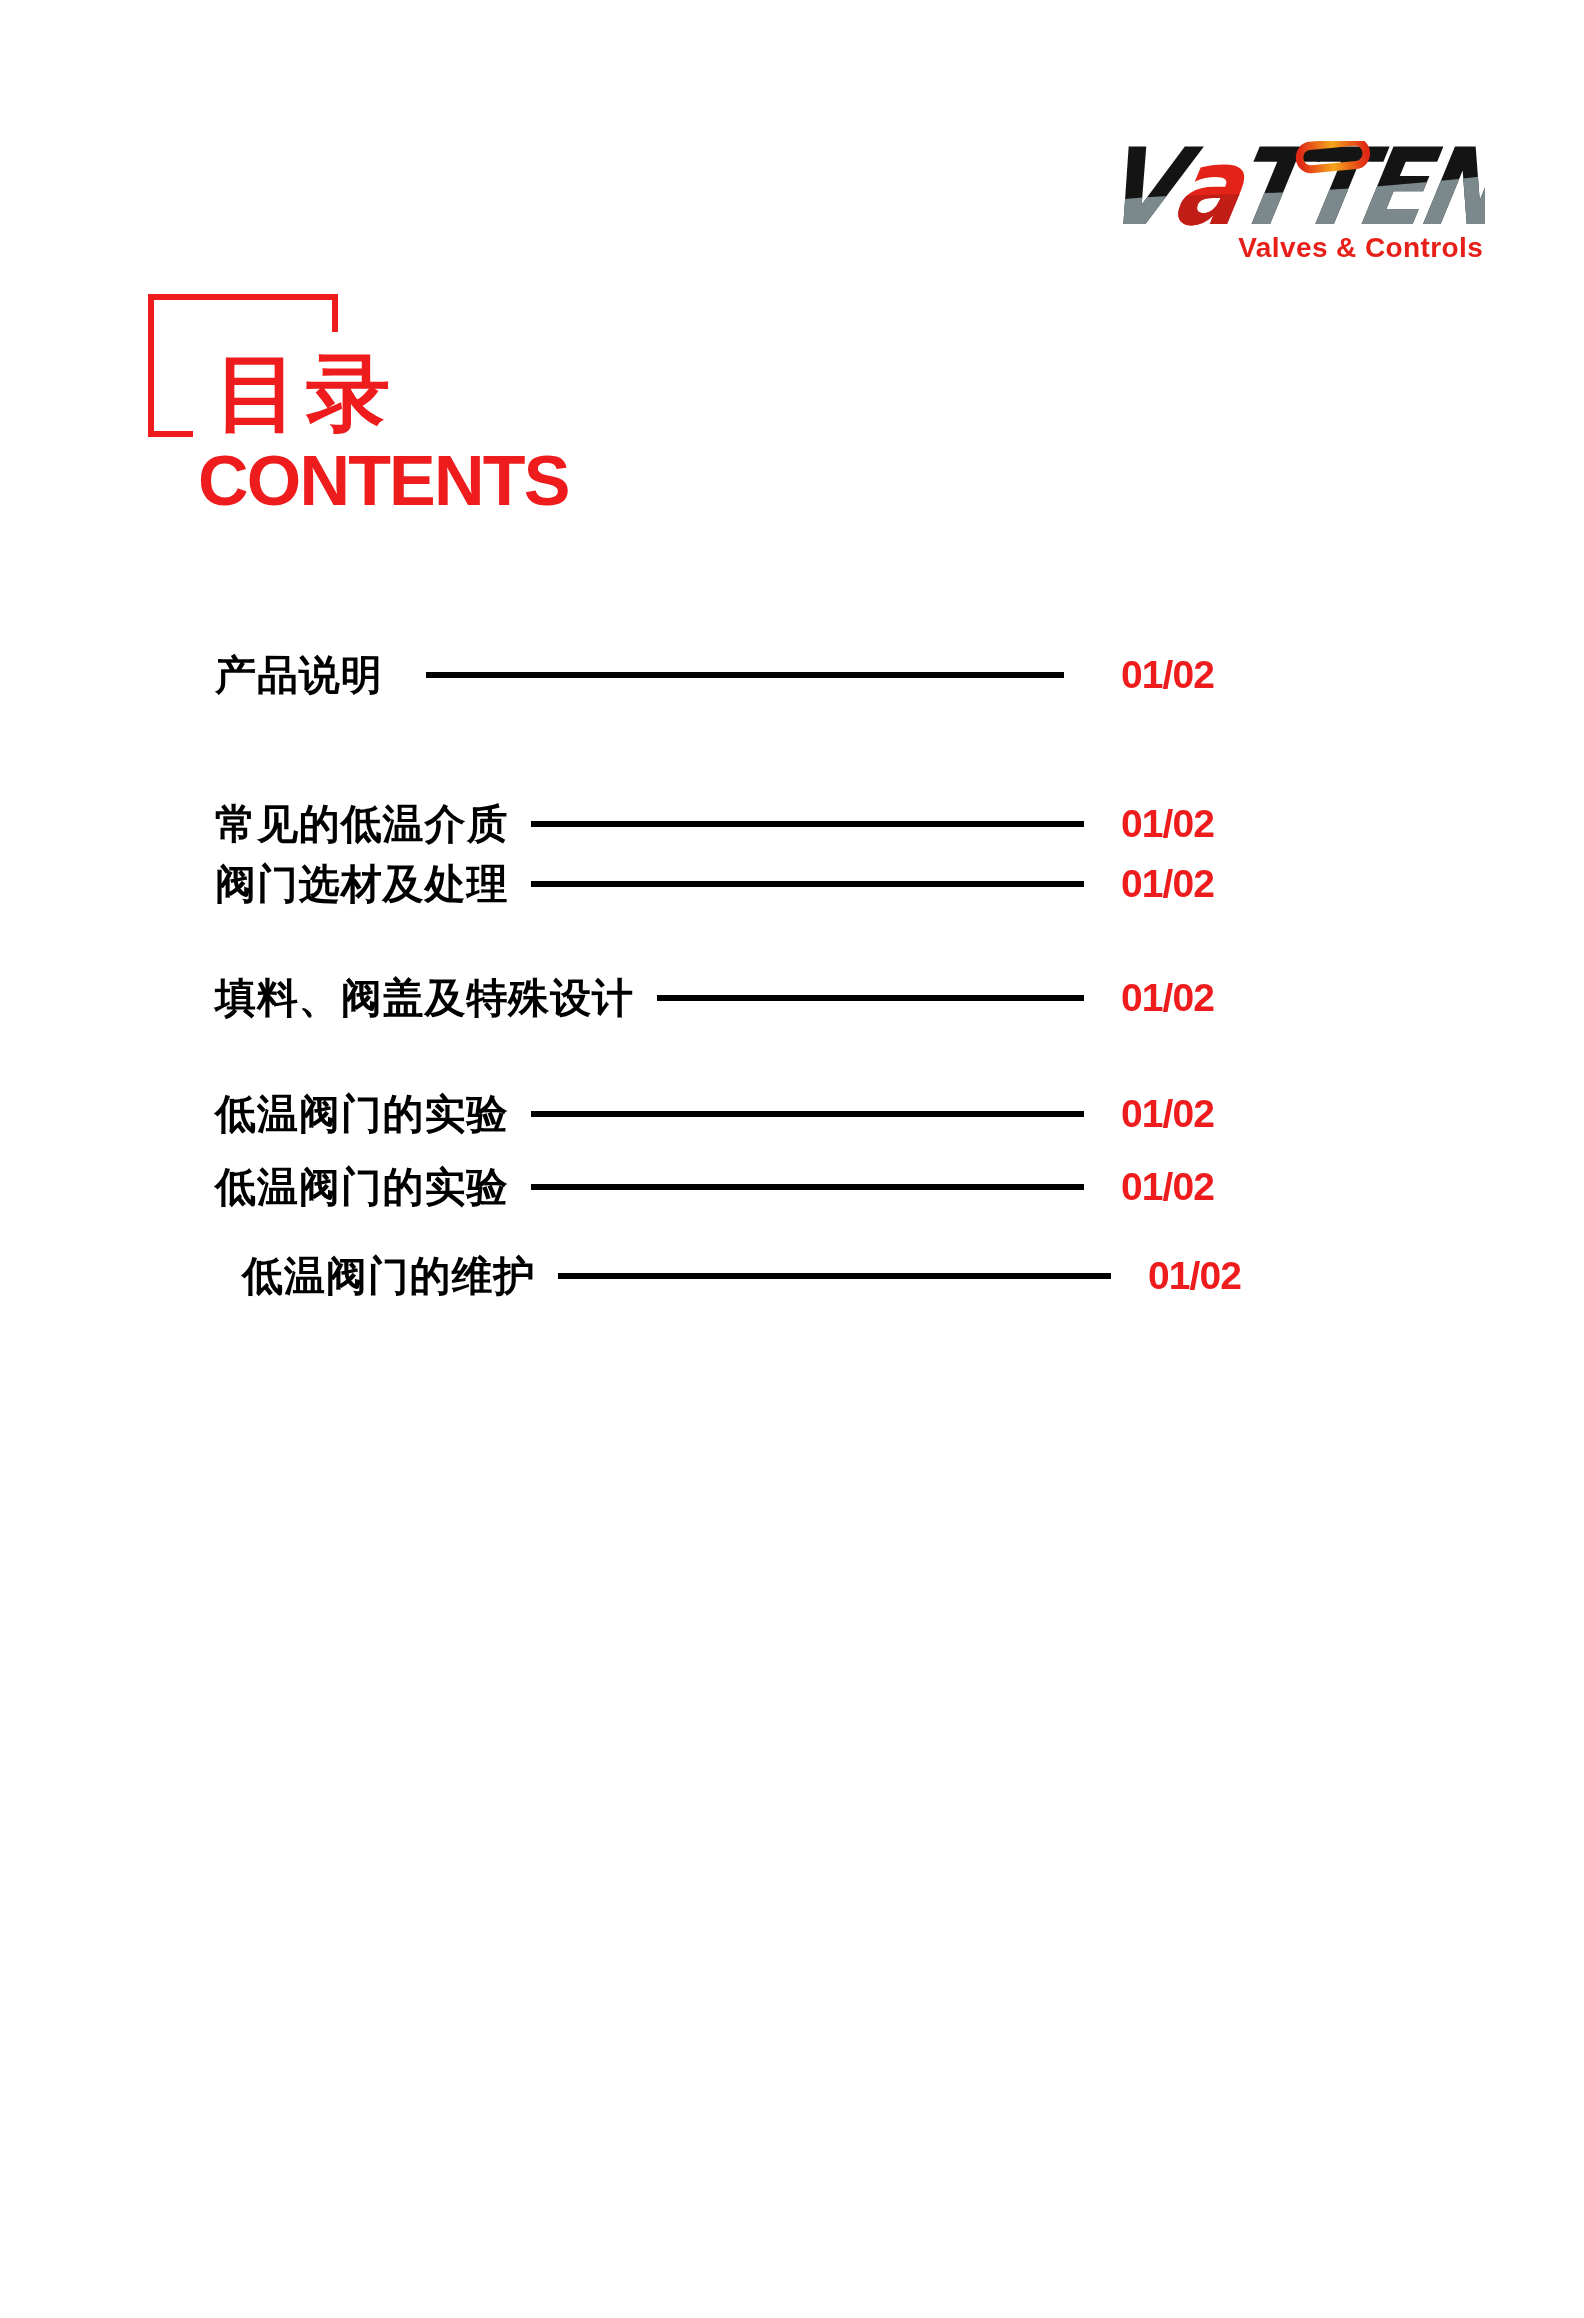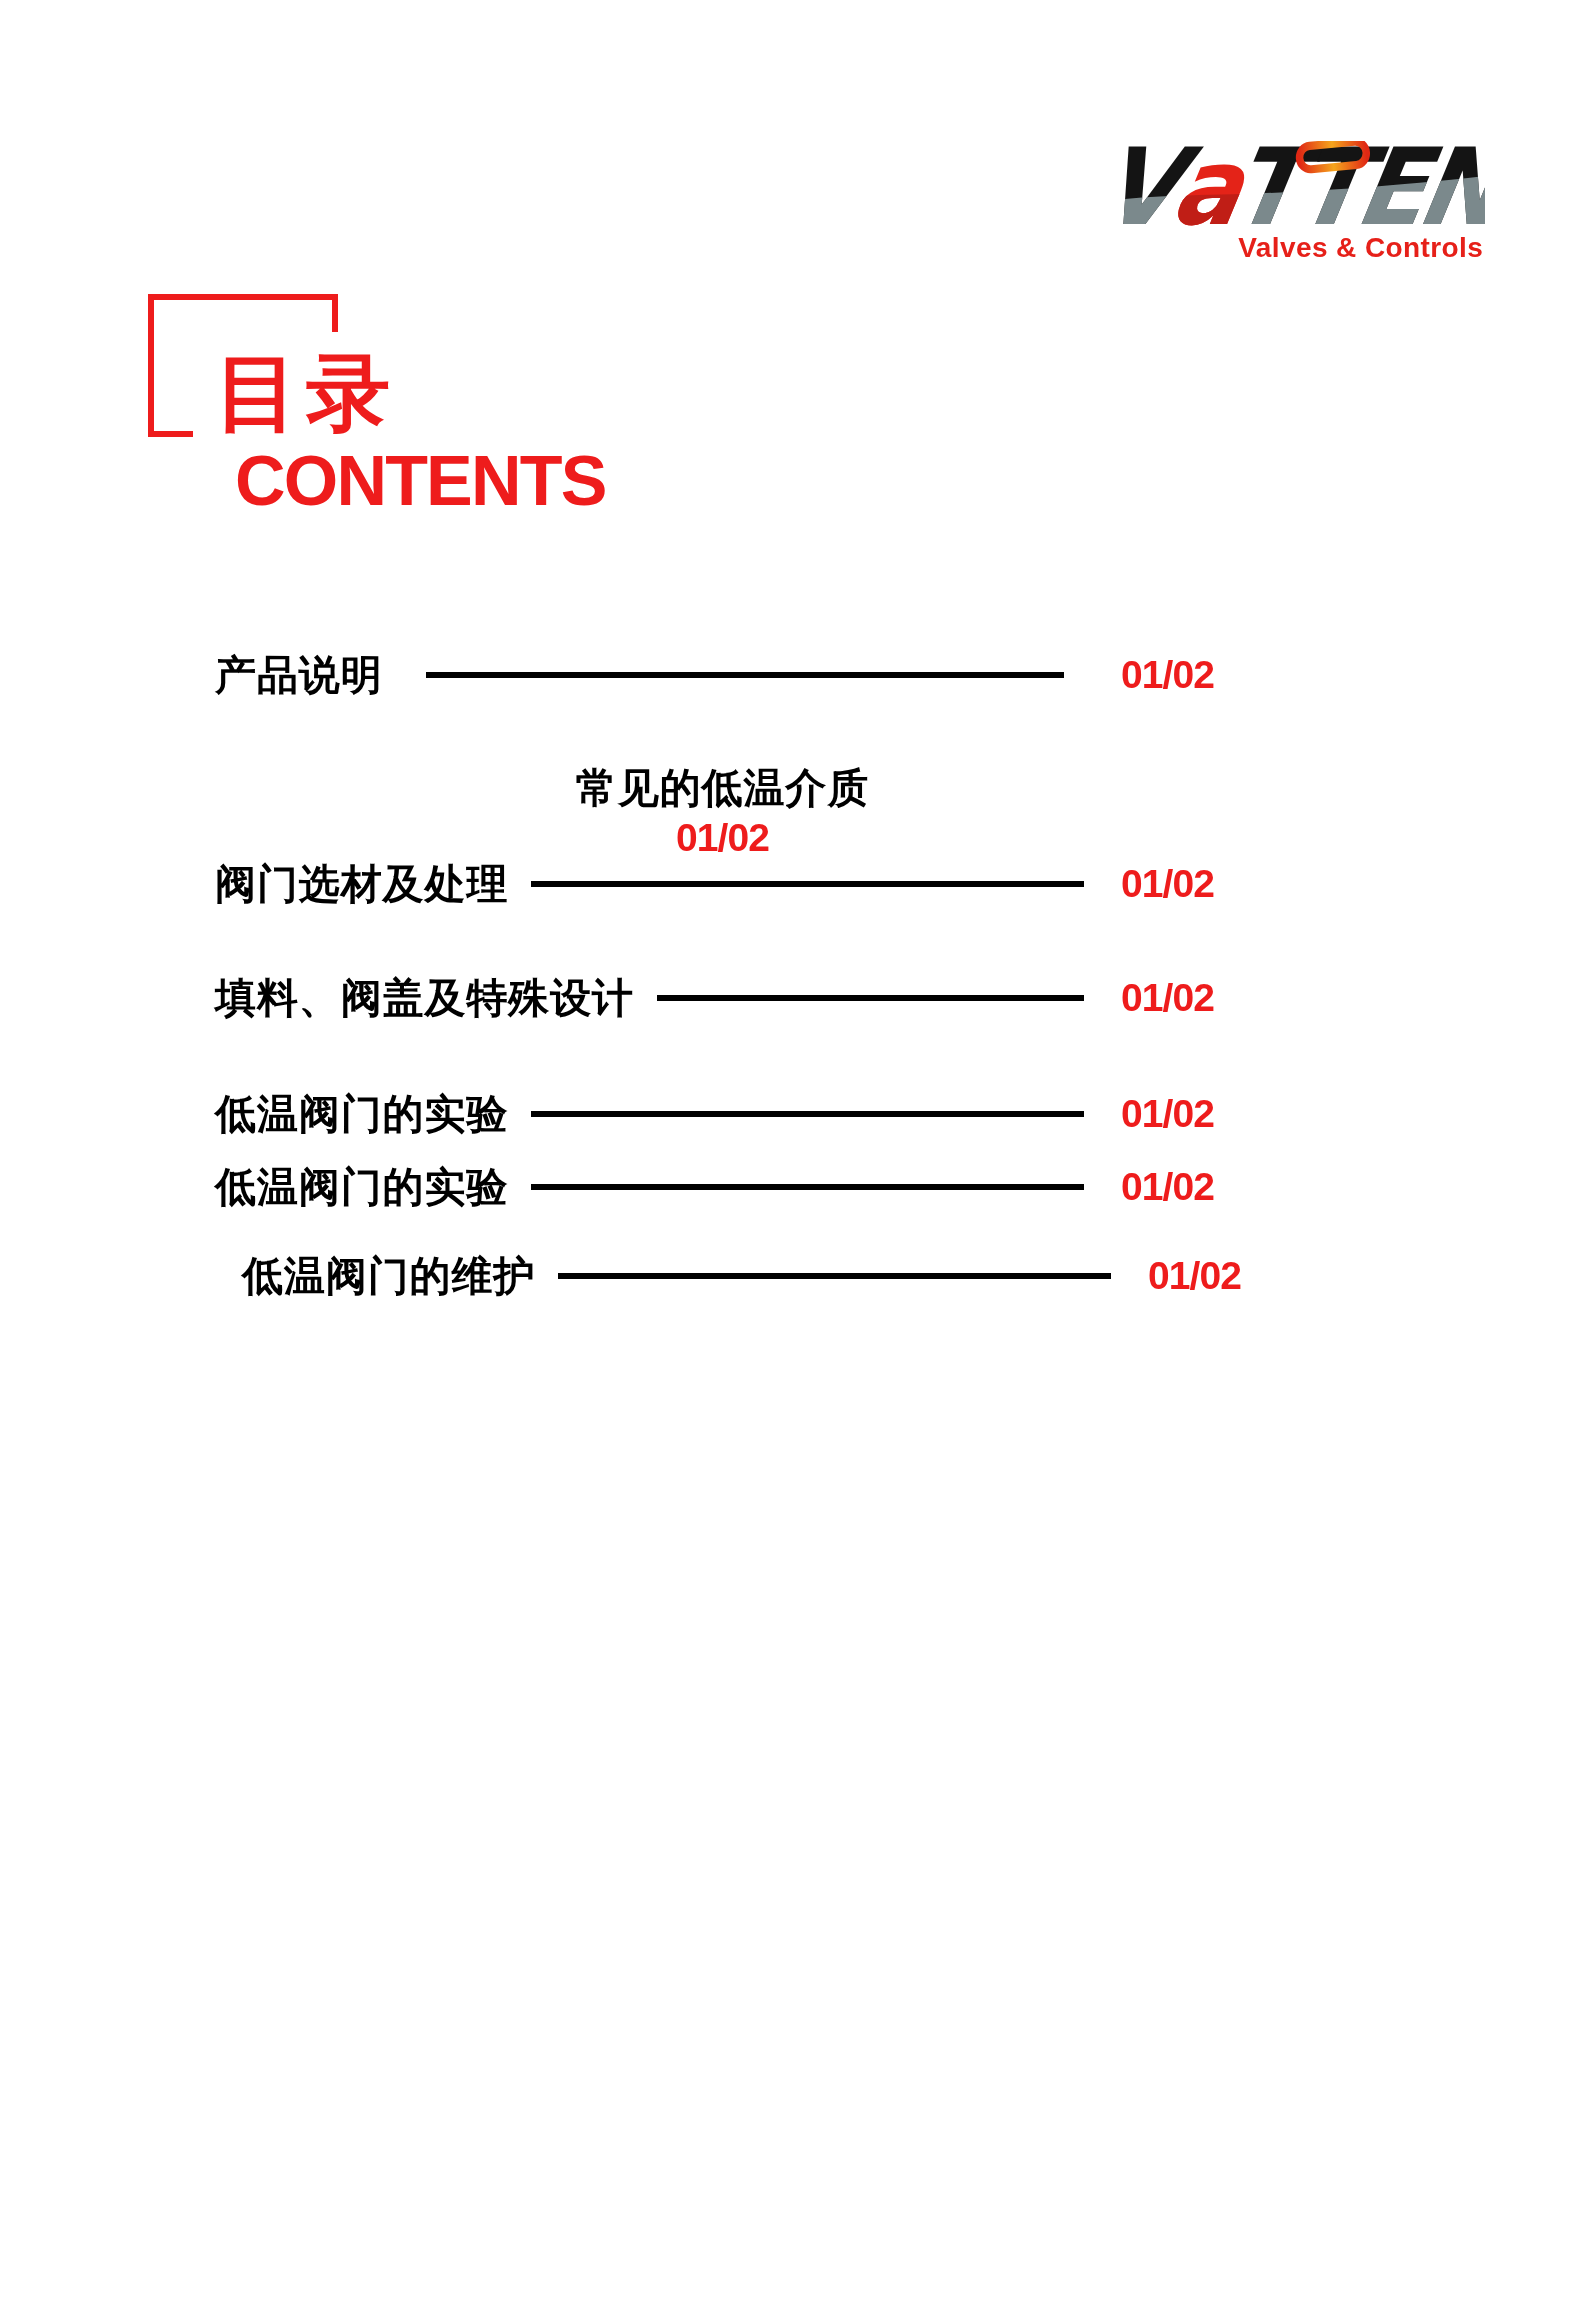--- a/index.html
+++ b/index.html
@@ -57,35 +57,34 @@
   .title-en {
     position: absolute;
     left: 198px;
     top: 446px;
     font-size: 70px;
     line-height: 1.0;
     font-weight: 800;
     letter-spacing: -1.8px;
     color: var(--accent);
     white-space: nowrap;
-    margin-left: 37px;
   }
 
   
   .toc { position: absolute; left: 215px; top: 0; width: 1015px; }
   .toc-row {
     position: absolute;
     left: 0;
     width: 100%;
     height: 50px;
     display: flex;
     align-items: center;
   }
   .toc-row:nth-child(1) { top: 650px; gap: 20px; }
-  .toc-row:nth-child(2) { top: 761px; flex-direction: column; }
+  .toc-row:nth-child(2) { top: 799px; }
   .toc-row:nth-child(3) { top: 859px; }
   .toc-row:nth-child(4) { top: 967px; margin-top: 6px; }
   .toc-row:nth-child(5) { top: 1062px; margin-top: 27px; }
   .toc-row:nth-child(6) { top: 1162px; }
   .toc-row:nth-child(7) { top: 1251px; margin-left: 27px; }
 
   .toc-label {
     font-size: 41px;
     font-weight: 700;
     color: var(--ink);

